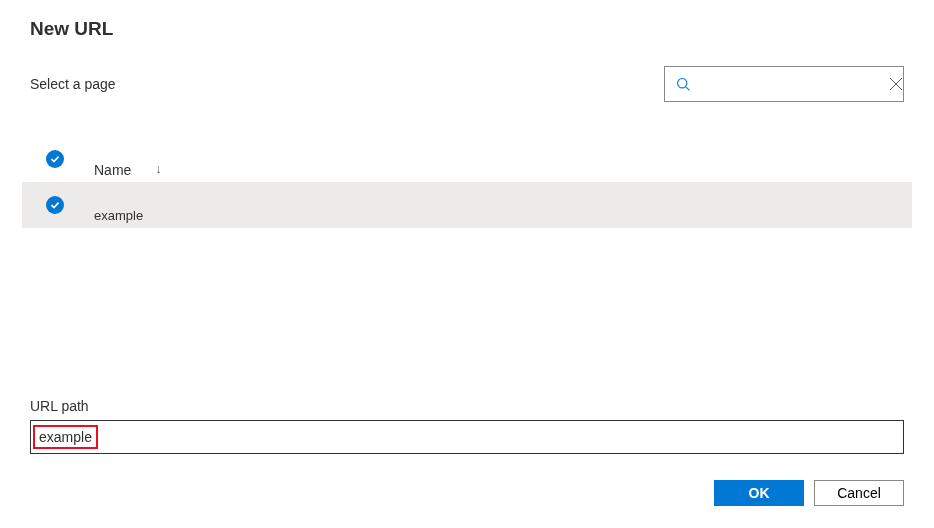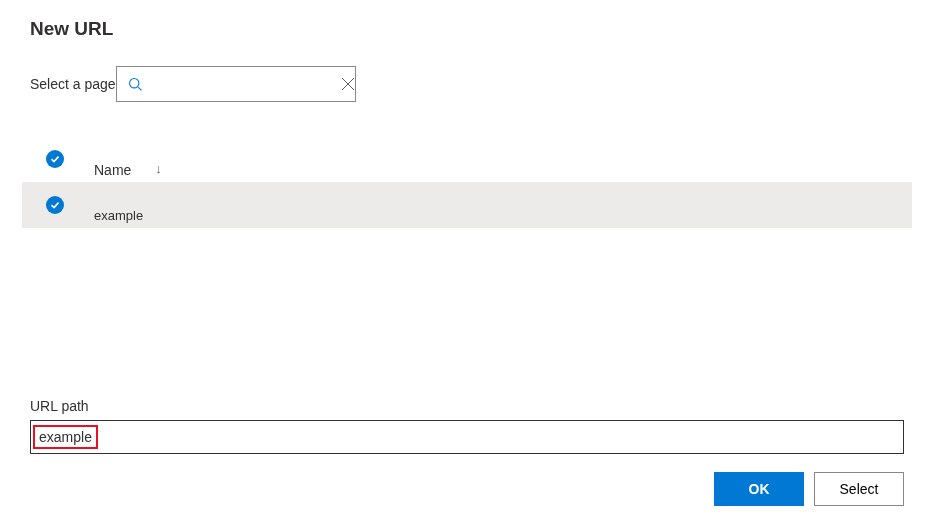--- a/index.html
+++ b/index.html
@@ -17,21 +17,21 @@
       position: relative;
     }
     .title {
       font-size: 19px;
       font-weight: 600;
       margin-bottom: 26px;
       color: #323130;
     }
     .select-row {
       display: flex;
-      justify-content: flex-start;
+      justify-content: space-between;
       align-items: center;
       margin-bottom: 34px;
     }
     .select-label {
       font-size: 14px;
       color: #323130;
     }
     .search-box {
       width: 240px;
       height: 36px;
@@ -137,21 +137,21 @@
     }
     .footer-buttons {
       position: absolute;
       right: 30px;
       bottom: 22px;
       display: flex;
       gap: 10px;
     }
     .btn {
       min-width: 90px;
-      height: 34px;
+      height: 26px;
       font-size: 14px;
       border: 1px solid #8A8886;
       background: #fff;
       cursor: pointer;
       font-family: inherit;
     }
     .btn.primary {
       background: #0078D4;
       border-color: #0078D4;
       color: #fff;
@@ -209,14 +209,14 @@
 
 <div class="url-path-section">
   <label class="url-path-label">URL path</label>
   <div class="url-input-wrap">
     <span class="url-input-inner">example</span>
   </div>
 </div>
 
 <div class="footer-buttons">
   <button class="btn primary">OK</button>
-  <button class="btn">Select</button>
+  <button class="btn">Cancel</button>
 </div>
 
 </body></html>

